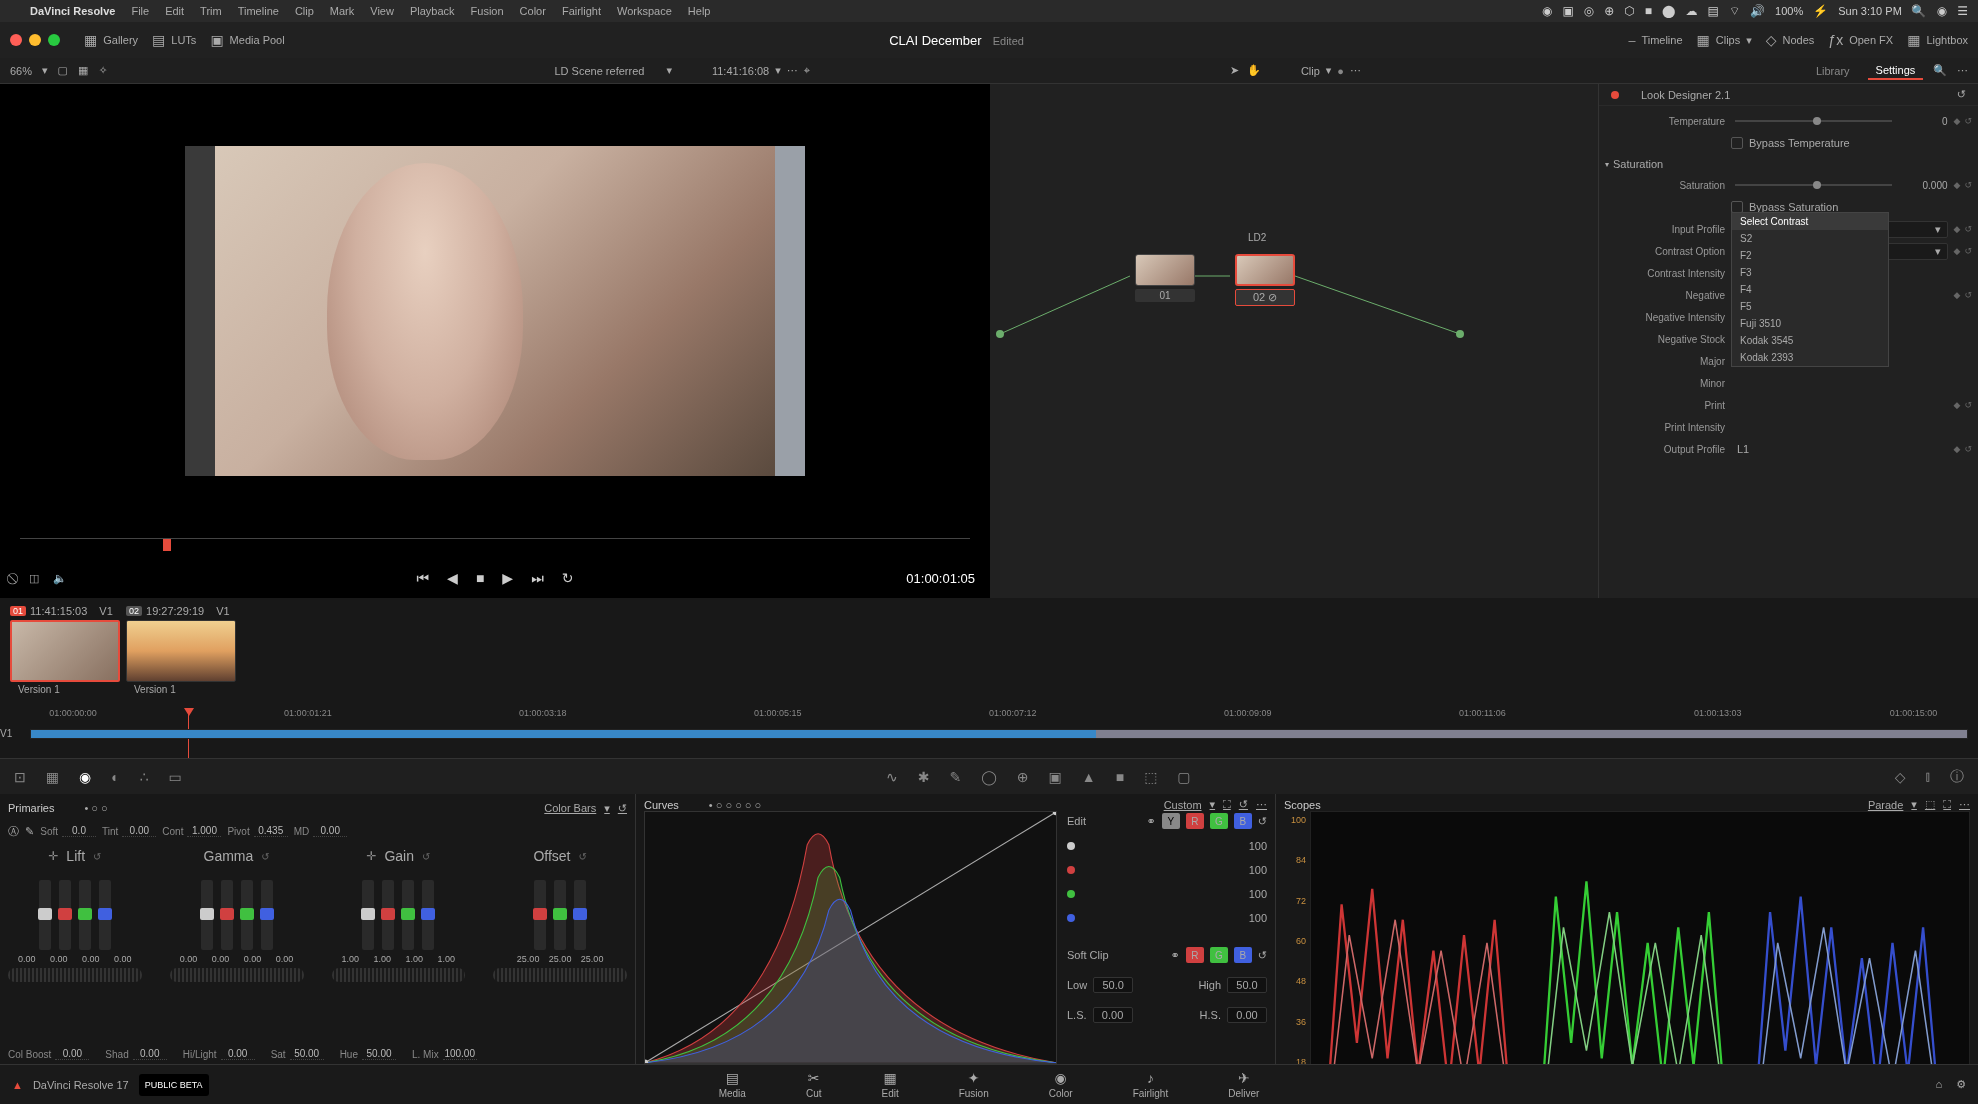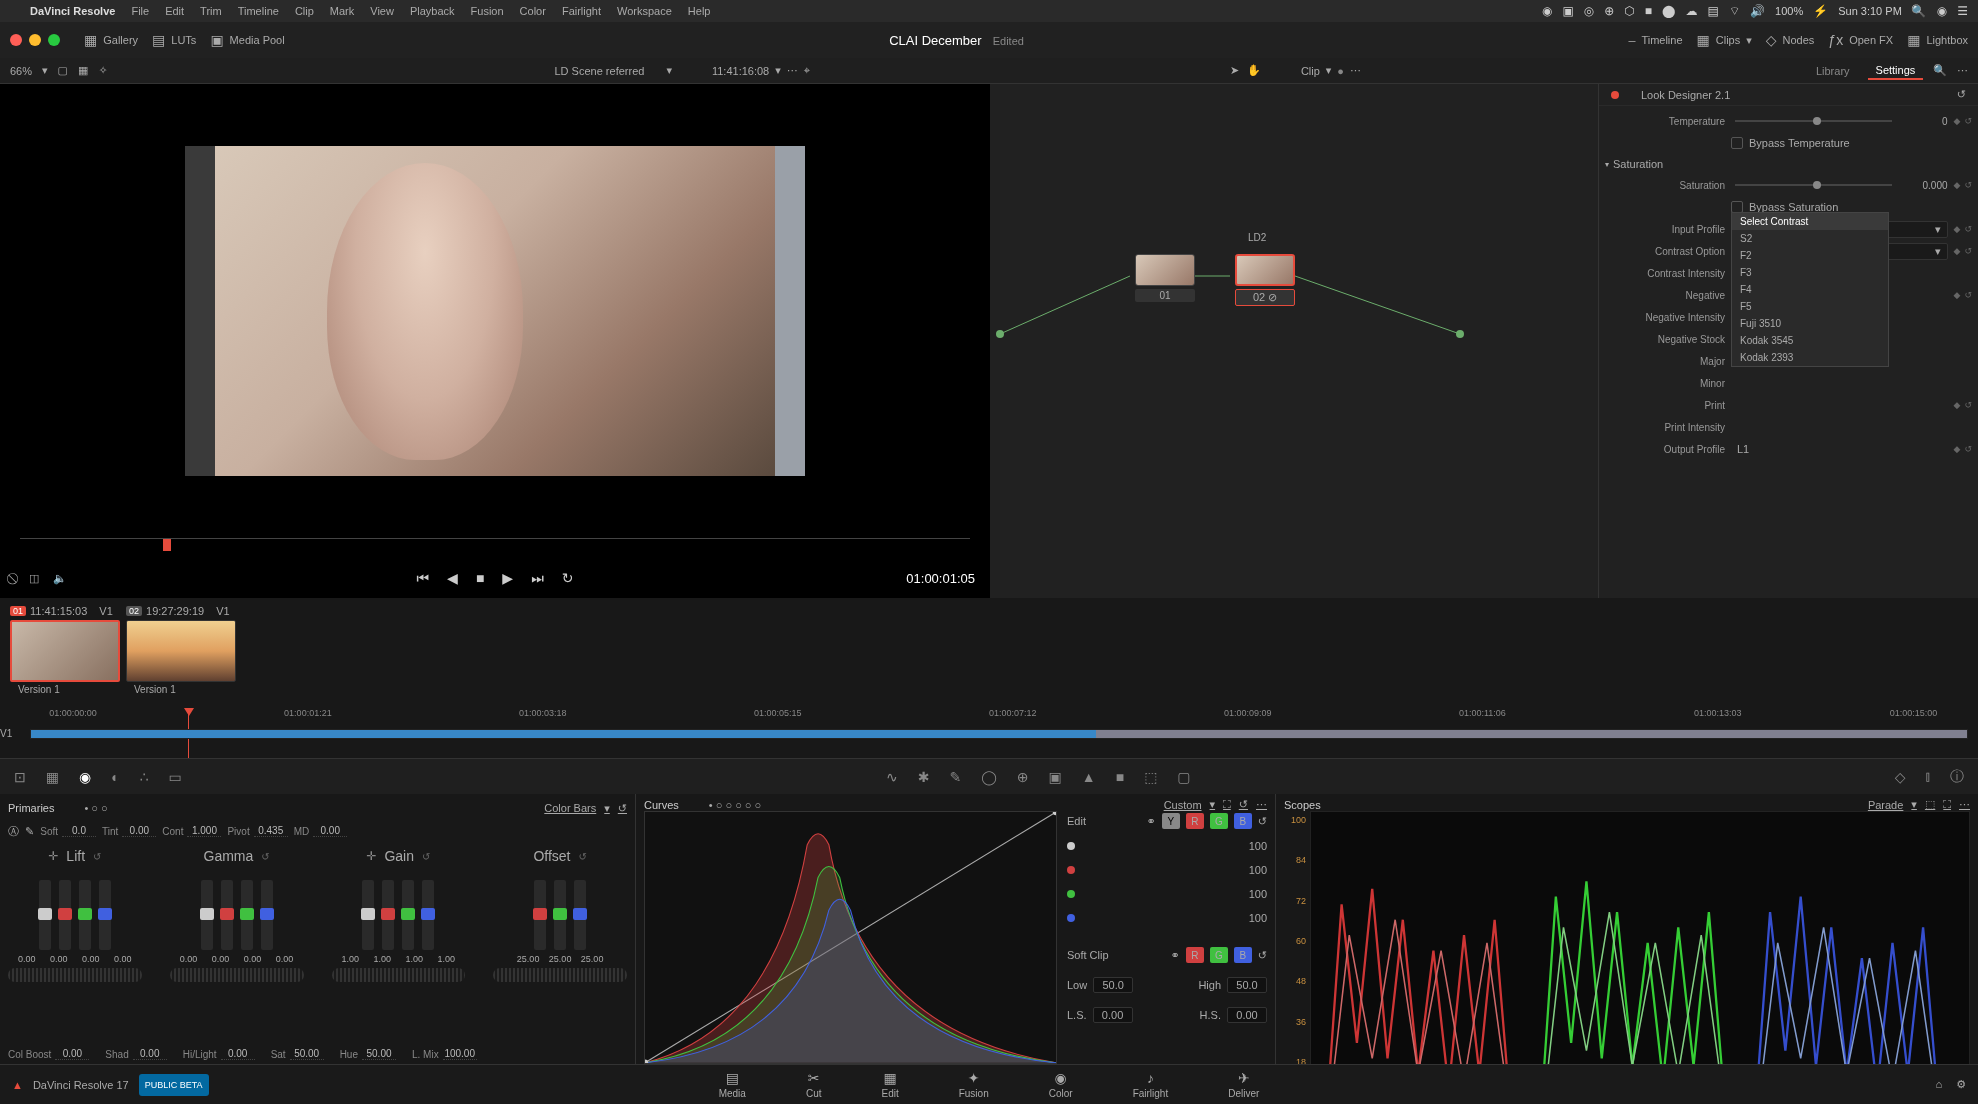--- a/index.html
+++ b/index.html
@@ -203,21 +203,21 @@
     .scope-scale span { font-size: 9px; color: #c89040; text-align: right; }
     .scope-graph { flex: 1; background: #0a0a0a; border: 1px solid #222; position: relative; overflow: hidden; }
     
     .page-tabs { height: 40px; background: #1a1a1a; display: flex; align-items: center; justify-content: center; gap: 60px; position: relative; border-top: 1px solid #333; }
     .page-tab { display: flex; flex-direction: column; align-items: center; gap: 2px; color: #888; cursor: pointer; }
     .page-tab.active { color: #e64b3c; }
     .page-tab .icon { font-size: 14px; }
     .page-tab .lbl { font-size: 10px; }
     .page-left { position: absolute; left: 12px; display: flex; align-items: center; gap: 10px; }
     .page-right { position: absolute; right: 12px; display: flex; gap: 14px; }
-    .beta-pill { background: #0369a1; color: #fff; font-size: 9px; padding: 6px 6px; border-radius: 3px; }
+    .beta-pill { background: #000000; color: #fff; font-size: 9px; padding: 6px 6px; border-radius: 3px; }
   </style>
 </head>
 <body>
 
 <div class="menubar">
   <span class="apple"></span>
   <span class="app-name">DaVinci Resolve</span>
   <span>File</span>
   <span>Edit</span>
   <span>Trim</span>

